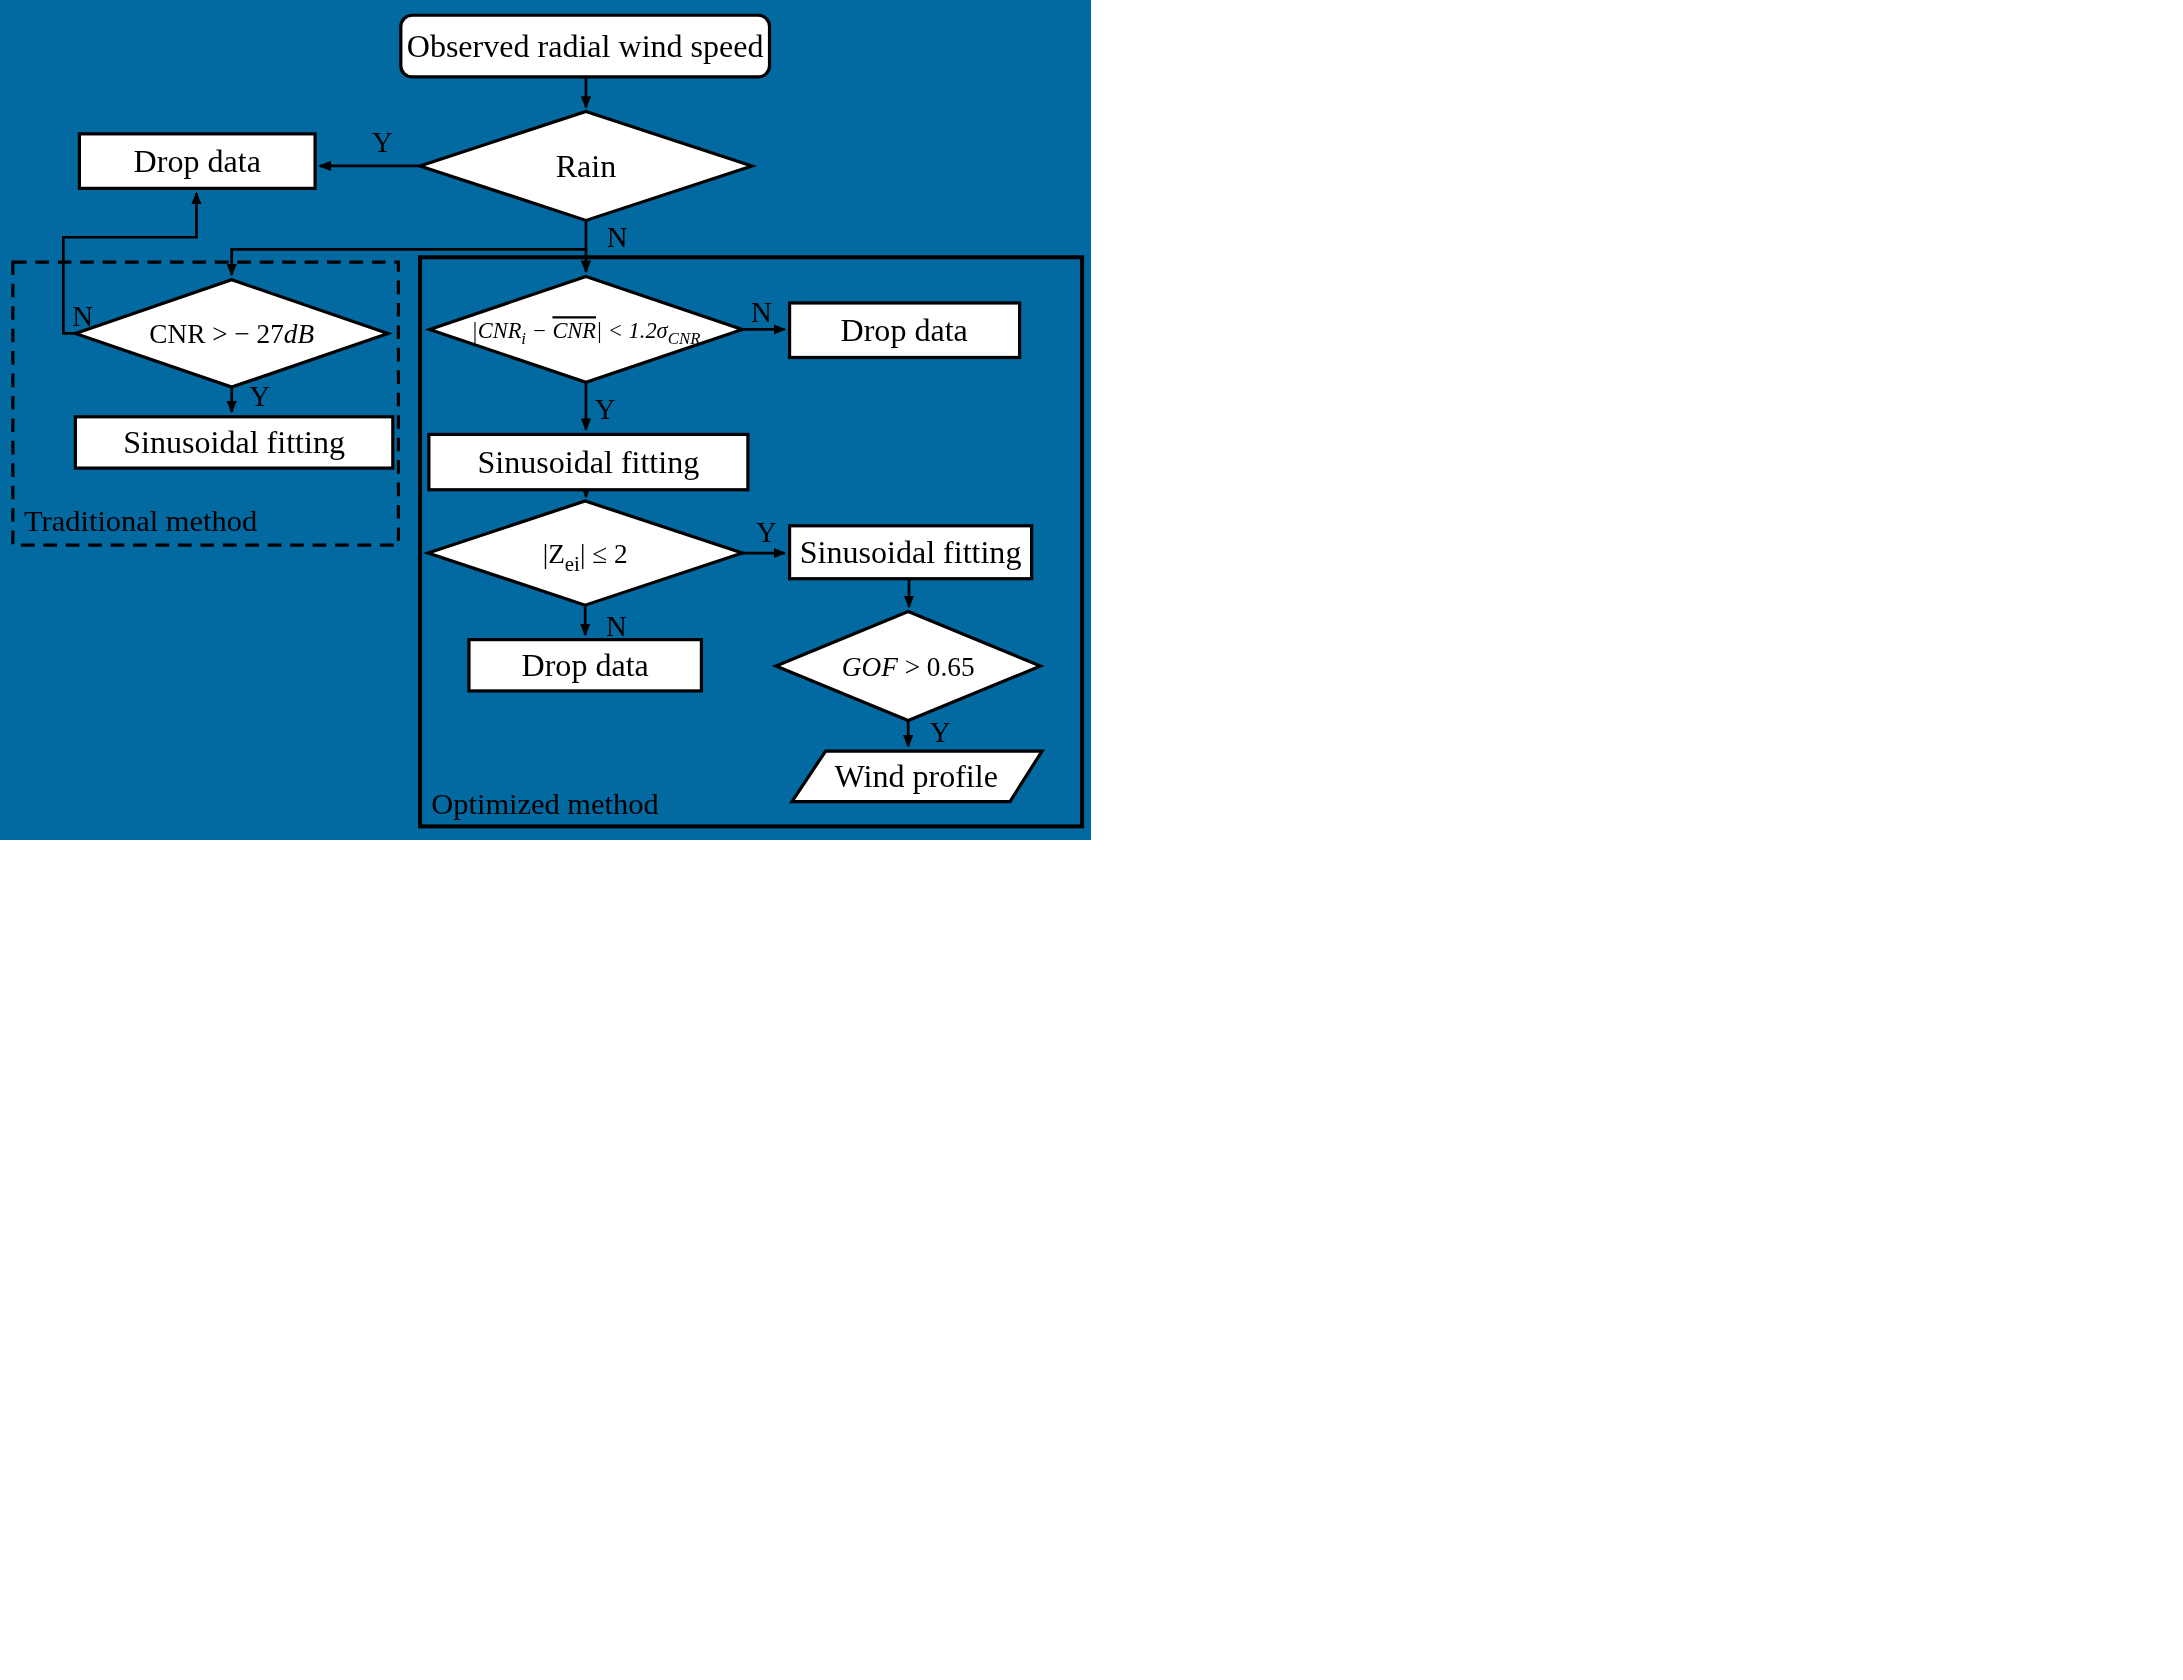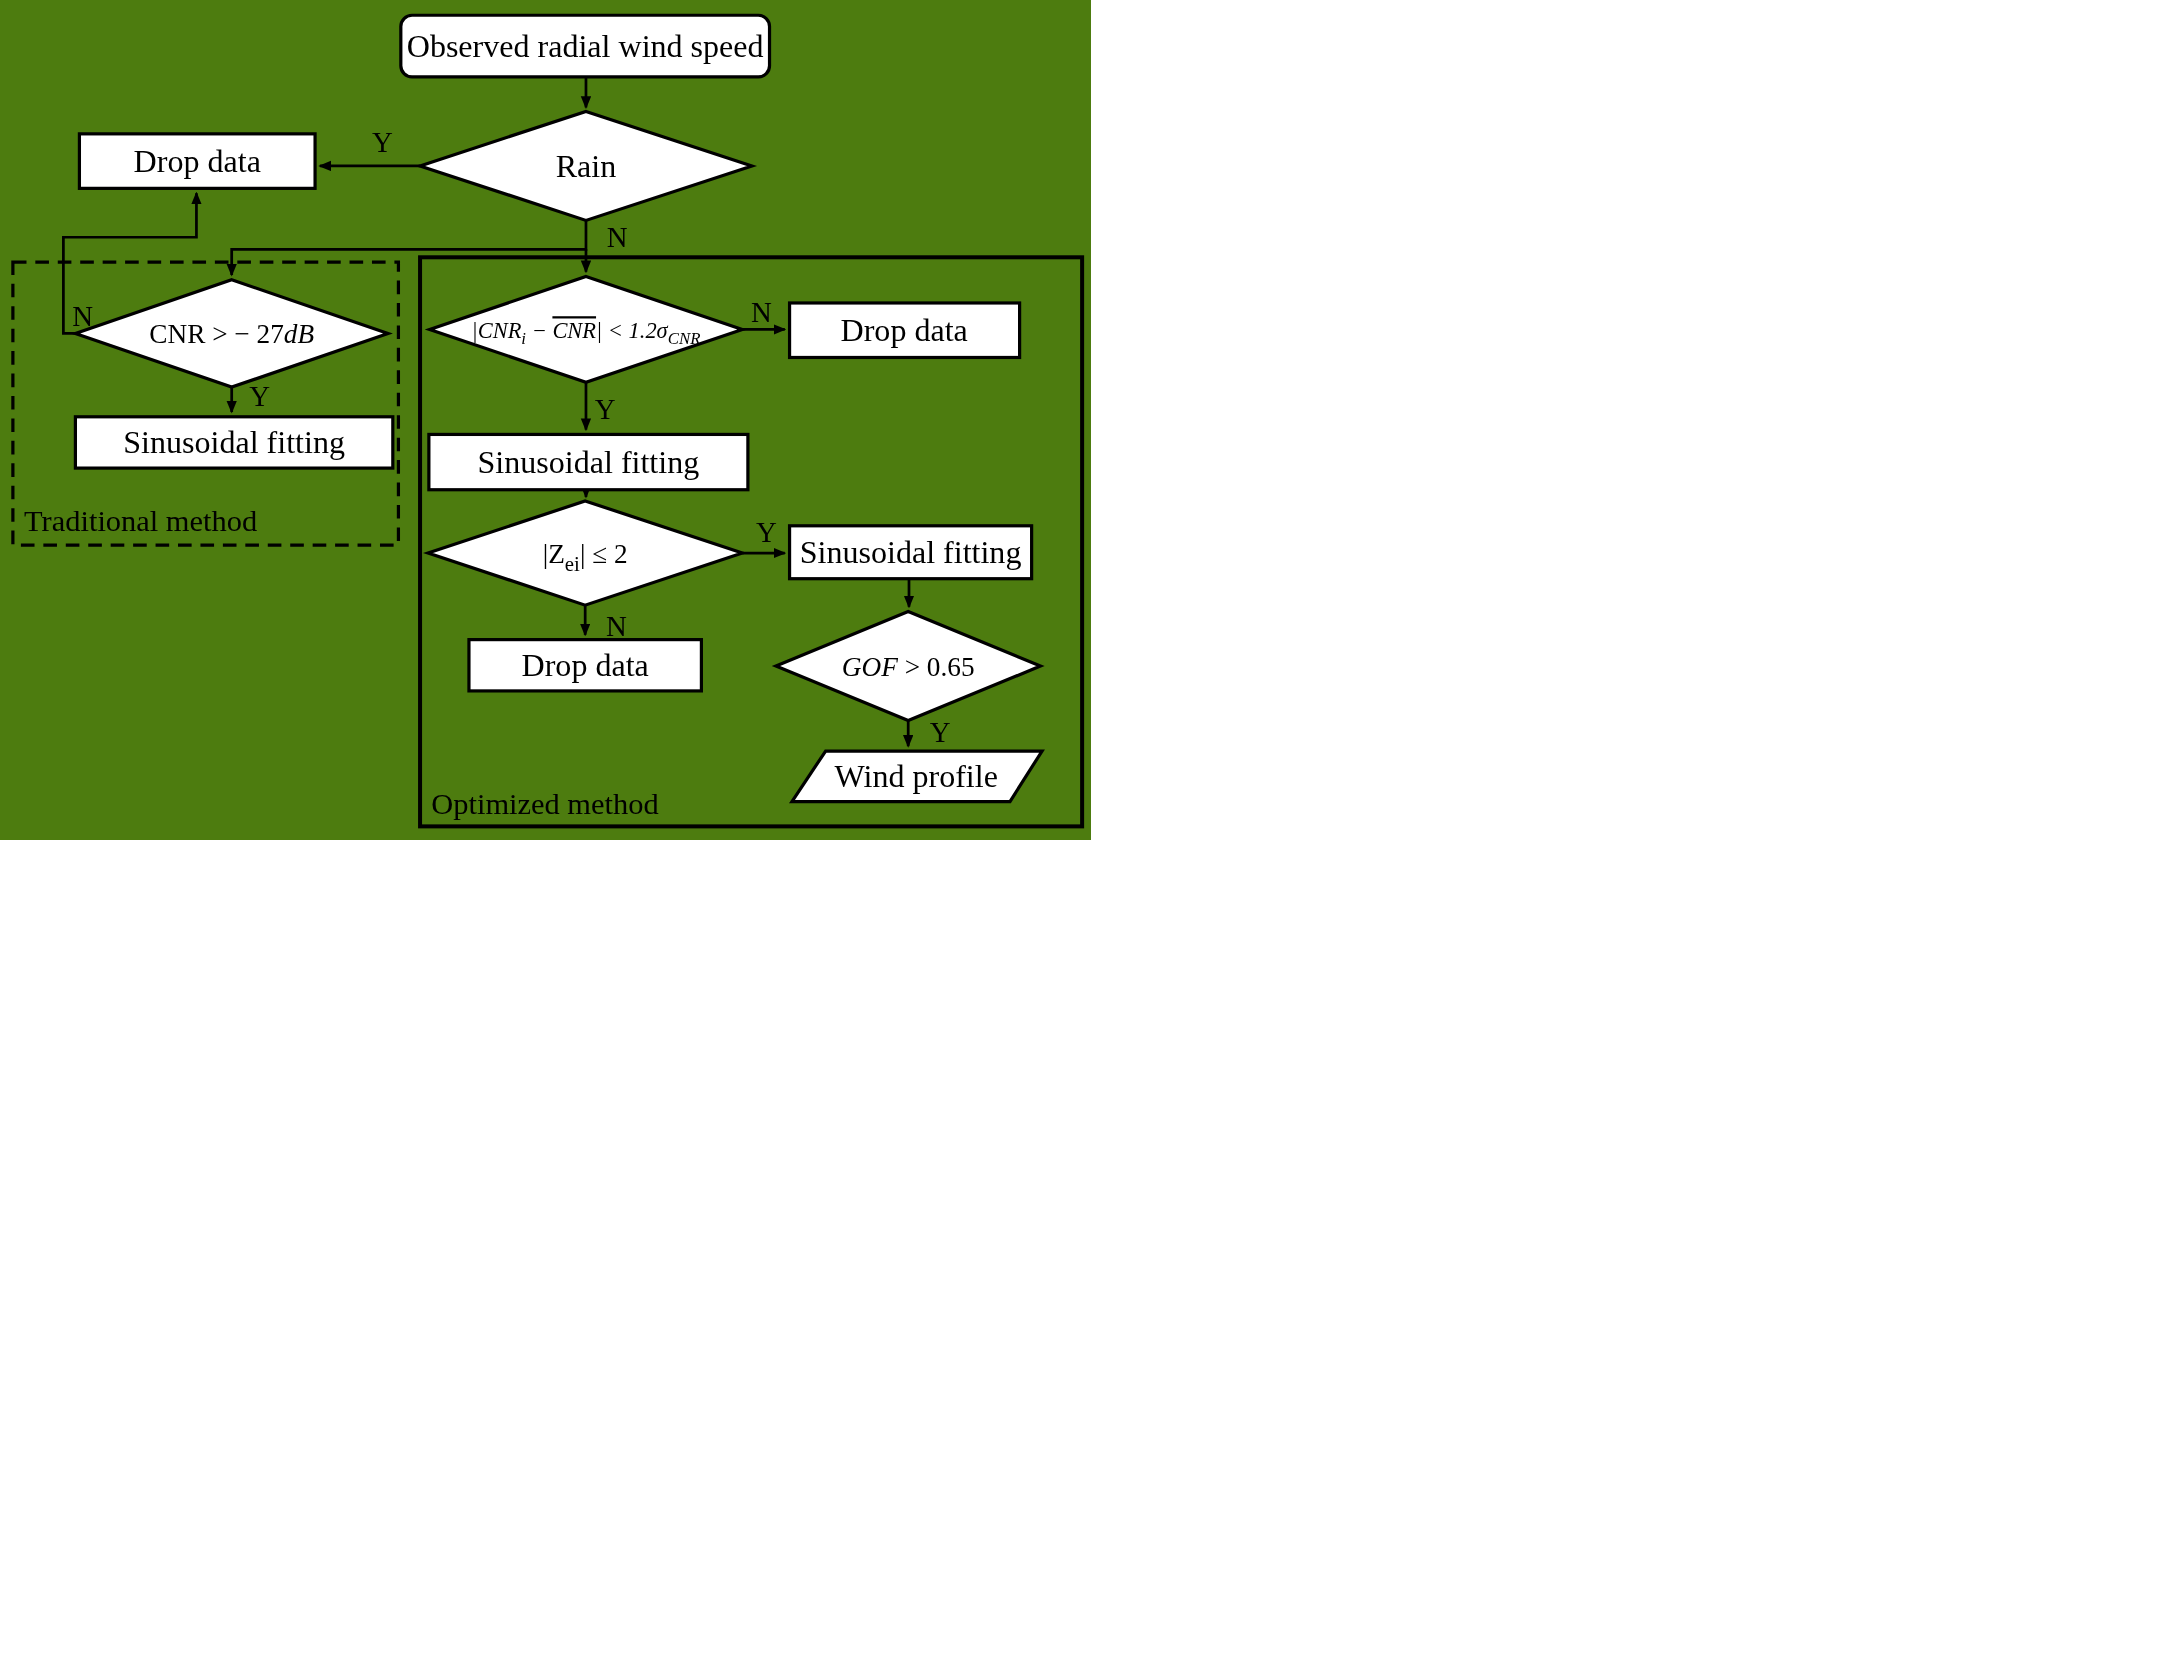--- a/index.html
+++ b/index.html
@@ -1,16 +1,16 @@
 <!DOCTYPE html>
 <html style="font-size:13px"><head>
 <meta charset="utf-8">
 <style>
   html,body{margin:0;padding:0;background:#ffffff;}
-  .stage{width:1091px;height:840px;background:#4d7c0f;position:relative;overflow:hidden;}
+  .stage{width:1091px;height:840px;background:#0369a1;position:relative;overflow:hidden;}
   svg{display:block;}
   .shape{fill:#ffffff;stroke:#000000;stroke-width:4;}
   .shape-heavy{fill:none;stroke:#000000;stroke-width:5;}
   .dashed{fill:none;stroke:#000000;stroke-width:4;stroke-dasharray:17 11;}
   .edge{fill:none;stroke:#000000;stroke-width:3.4;}
   text{font-family:"Liberation Serif","DejaVu Serif",serif;fill:#000000;}
   .node-label{font-size:40px;text-anchor:middle;}
   .cond-label{font-size:34px;text-anchor:middle;}
   .eq-label{font-size:28px;font-style:italic;text-anchor:middle;}
   .group-label{font-size:38px;text-anchor:start;}

